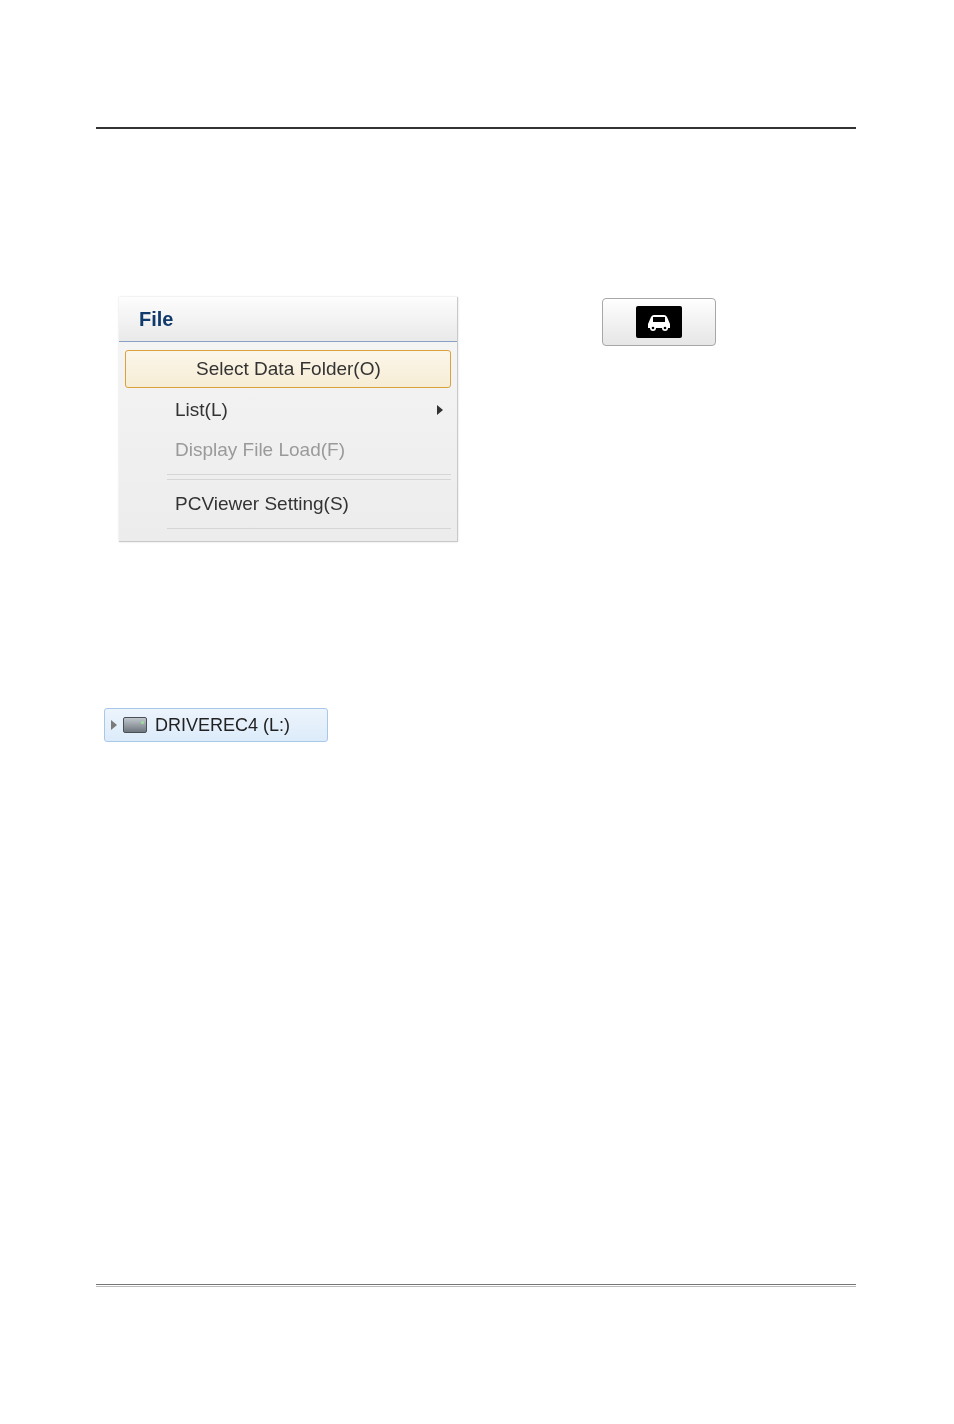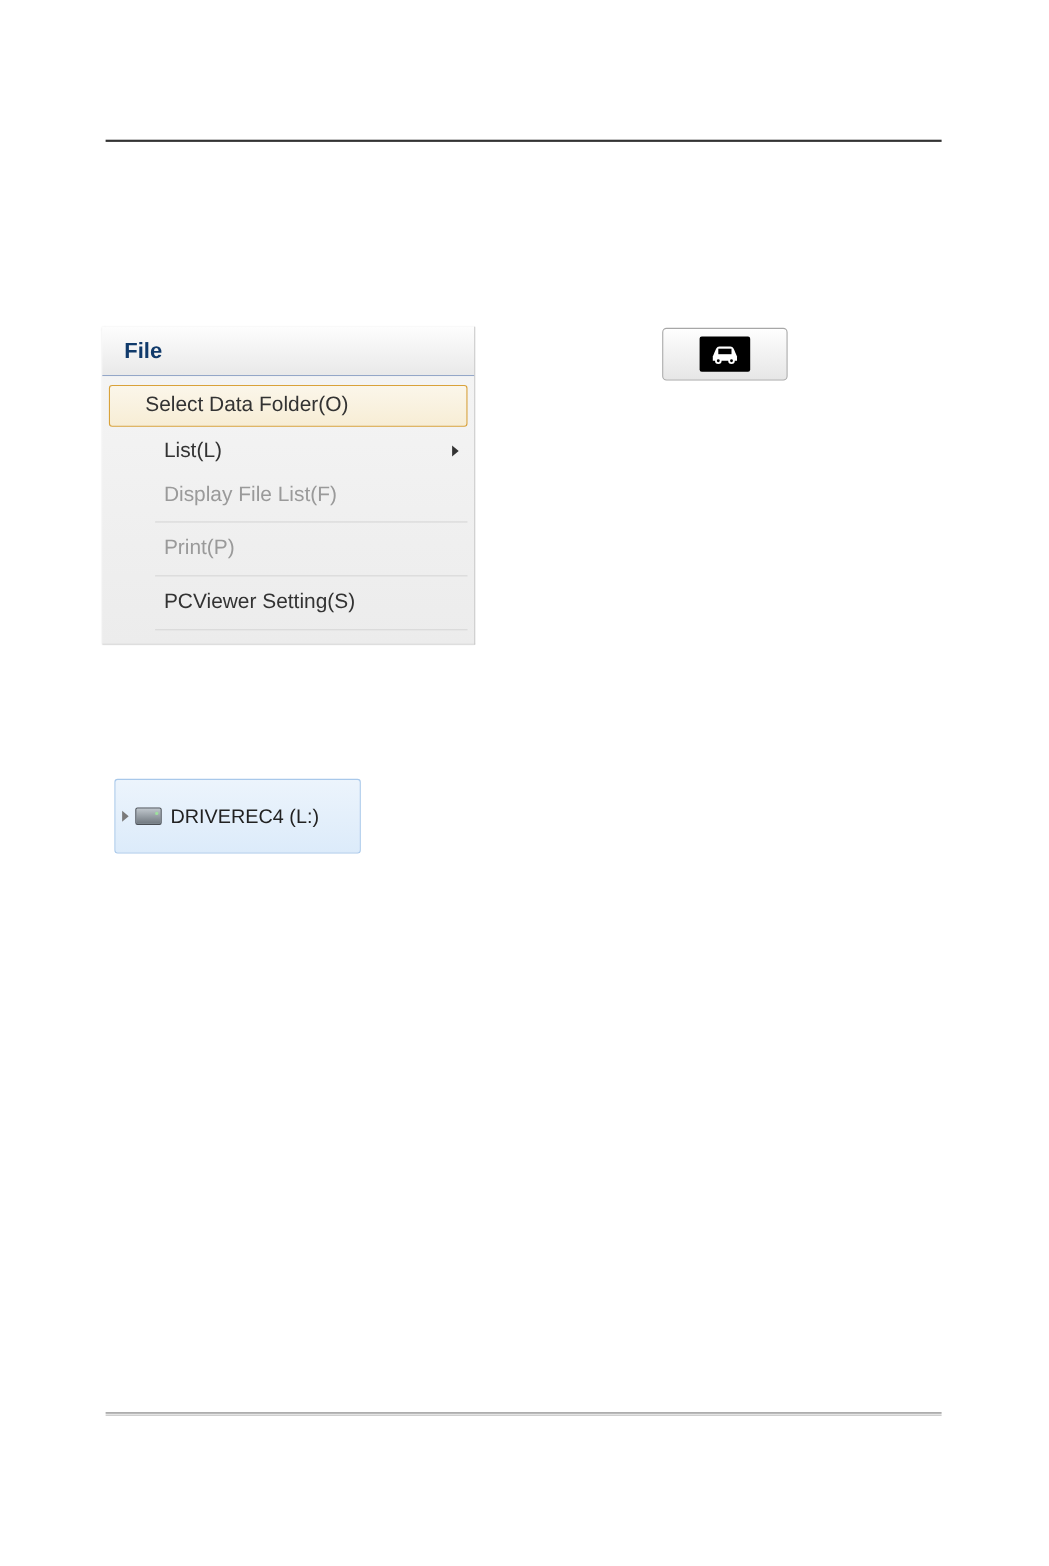--- a/index.html
+++ b/index.html
@@ -22,21 +22,21 @@
     border-top: 2px solid #333;
   }
   .hr-top { top: 127px; }
   .hr-bottom { top: 1284px; border-top: 1px solid #777; }
   .hr-bottom2 { position:absolute; left:96px; width:760px; top:1286px; border-top:1px solid #bbb; height:0;}
 
   
   .file-menu-wrap {
     position: absolute;
     top: 297px;
-    left: 93px;
+    left: 119px;
     width: 338px;
     box-shadow: 0 0 2px rgba(0,0,0,0.15);
     border-right: 1px solid #c9c9c9;
     border-bottom: 1px solid #c9c9c9;
     background: linear-gradient(#f7f7f7,#eeeeee);
   }
   .menu-header-bar {
     height: 44px;
     background: linear-gradient(#fdfdfd, #e9e9e9);
     border-bottom: 1px solid #8a9fc4;
@@ -63,21 +63,21 @@
     color: #333;
   }
   .menu-item.disabled { color: #9a9a9a; }
   .menu-item.highlight {
     margin: 2px 6px;
     border: 1px solid #d9a23a;
     border-radius: 3px;
     background: linear-gradient(#fbf6ea, #f7edd5);
     height: 36px;
     line-height: 36px;
-    padding-left: 32px;
+    padding-left: 70px;
   }
   .menu-sep {
     margin: 4px 6px 4px 48px;
     border-top: 1px solid #d6d6d6;
     height: 0;
   }
   .submenu-arrow {
     position: absolute;
     right: 14px;
     top: 50%;
@@ -118,21 +118,21 @@
     position: absolute;
     top: 708px;
     left: 104px;
     width: 210px;
     height: 32px;
     display: flex;
     align-items: center;
     background: linear-gradient(#ecf4fc,#dcebfa);
     border: 1px solid #a8c8ea;
     border-radius: 3px;
-    padding: 17px 6px;
+    padding: 0 6px;
     font-size: 18px;
     color: #222;
   }
   .drive-item .tree-tri {
     width: 0; height: 0;
     border-top: 5px solid transparent;
     border-bottom: 5px solid transparent;
     border-left: 6px solid #7a7a7a;
     margin-right: 6px;
   }
@@ -167,28 +167,25 @@
     <div class="menu-item highlight">
       <span>Select Data Folder(O)</span>
     </div>
 
     <div class="menu-item">
       <span>List(L)</span>
       <span class="submenu-arrow"></span>
     </div>
 
     <div class="menu-item disabled">
-      <span>Display File List(F)</span>
+      <span>Display File Load(F)</span>
     </div>
 
     <div class="menu-sep"></div>
 
-    <div class="menu-item disabled">
-      <span>Print(P)</span>
-    </div>
 
     <div class="menu-sep"></div>
 
     <div class="menu-item">
       <span>PCViewer Setting(S)</span>
     </div>
 
     <div class="menu-sep"></div>
 
   </div>

